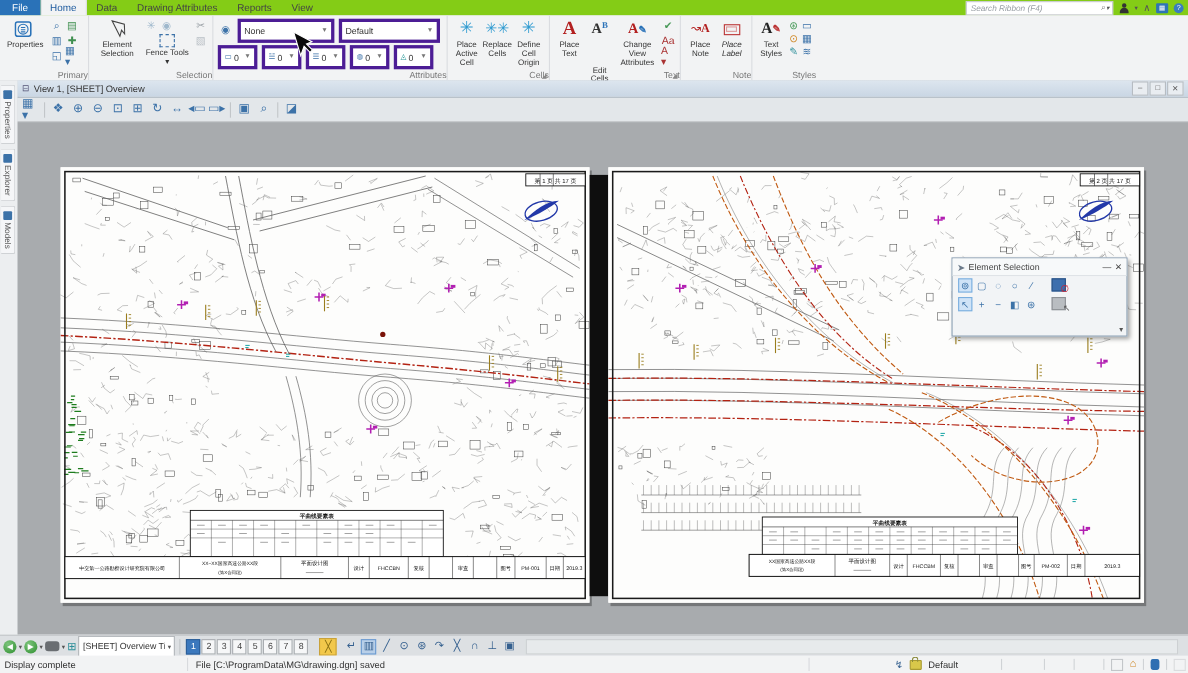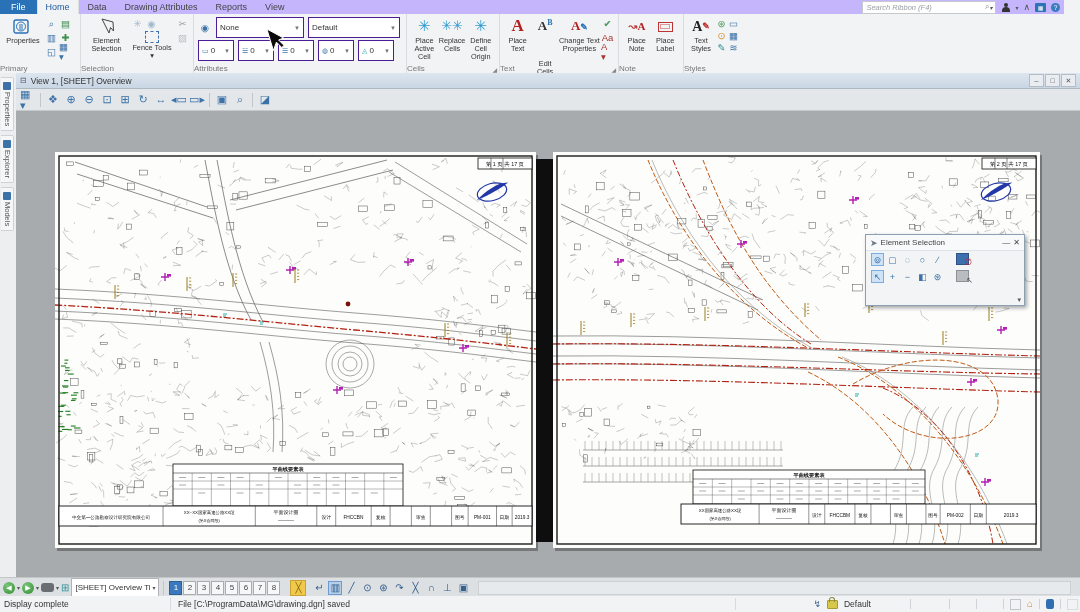--- a/index.html
+++ b/index.html
@@ -1,49 +1,49 @@
 <!DOCTYPE html>
 <html><head>
 <meta charset="utf-8">
 <style>
   html,body{margin:0;padding:0;background:#666;}
   #app{position:relative;width:1080px;height:612px;overflow:hidden;background:#f2f3f4;
        font-family:"Liberation Sans",sans-serif;-webkit-font-smoothing:antialiased;}
   
-  #tabbar{position:absolute;left:0;top:0;right:16px;height:14px;background:#c4b5fd;
+  #tabbar{position:absolute;left:0;top:0;right:0;height:14px;background:#84cc16;
           border-bottom:1px solid #e2e4e6;display:flex;align-items:stretch;font-size:9px;}
   .tab{padding:0 9px;display:flex;align-items:center;color:#444;cursor:default;white-space:nowrap;}
   .tab.file{background:#2a72b8;color:#fff;padding:0 11px;}
   .tab.active{background:#f2f3f4;color:#1d5a9e;box-shadow:inset 1px 0 0 #dcdee0, inset -1px 0 0 #dcdee0;}
   #tabright{margin-left:auto;display:flex;align-items:center;gap:5px;padding-right:4px;}
   .searchbox{width:126px;height:11px;border:1px solid #c6c9cc;background:#fff;font-size:7.5px;
              color:#9aa0a6;font-style:italic;display:flex;align-items:center;padding:0 3px;}
   .searchbox .mag{margin-left:auto;color:#777;font-style:normal;font-size:8px;}
   .tr-ic{font-size:9px;color:#555;line-height:1;}
   .person{width:9px;height:9px;position:relative;}
   .person::before{content:"";position:absolute;left:2.5px;top:0;width:4px;height:4px;border-radius:50%;background:#333;}
   .person::after{content:"";position:absolute;left:0.5px;top:4.5px;width:8px;height:4.5px;border-radius:4px 4px 0 0;background:#333;}
   .sq-blue{width:11px;height:9px;background:#2e74b5;border-radius:1px;color:#fff;font-size:6px;
            display:flex;align-items:center;justify-content:center;}
   .circ-blue{width:9px;height:9px;border-radius:50%;background:#3a7dbf;color:#fff;font-size:6.5px;
              display:flex;align-items:center;justify-content:center;}
   
   #ribbon{position:absolute;top:14px;left:0;right:0;height:59px;background:#f2f3f4;
           border-bottom:1px solid #c9cbce;display:flex;}
   .rgroup{position:relative;border-right:1px solid #dadce0;flex:none;}
-  .glabel{position:absolute;bottom:0;left:0;right:0;text-align:left;font-size:8px;color:#777;}
+  .glabel{position:absolute;bottom:0;left:0;right:0;text-align:right;font-size:8px;color:#777;}
   .launcher{position:absolute;bottom:0;right:2px;font-size:6px;color:#888;}
   .gcontent{display:flex;align-items:flex-start;gap:3px;padding:3px 4px 11px 4px;height:45px;box-sizing:border-box;}
   .bigbtn{display:flex;flex-direction:column;align-items:center;text-align:center;
           font-size:7.3px;line-height:1.08;color:#333;gap:1px;}
   .bicon{height:19px;display:flex;align-items:center;justify-content:center;}
   .sicolgrid{display:grid;grid-template-columns:13px 13px;grid-auto-rows:13px;gap:1px;}
   .sicon{width:13px;height:13px;display:flex;align-items:center;justify-content:center;
          font-size:9.5px;color:#3c72a8;line-height:1;}
-  .combo{display:flex;align-items:center;border:1px solid #4c1d95;background:#fff;height:21px;
+  .combo{display:flex;align-items:center;border:3px solid #4c1d95;background:#fff;height:21px;
          font-size:8px;color:#333;padding:8px 3px;box-sizing:border-box;}
   .combo .car{margin-left:auto;color:#777;font-size:6px;padding-left:3px;}
   .attrow{display:flex;align-items:center;gap:4px;}
   .dashsq{width:12px;height:10px;border:1px dashed #3c72a8;}
   .labeltag{width:13px;height:8px;border:1px solid #b33;position:relative;}
   .labeltag::after{content:"";position:absolute;inset:1.5px;border:0.5px solid #d99;}
   
   #dock{position:absolute;left:0;top:73px;width:16px;bottom:35px;background:#eceef0;border-right:1px solid #d4d6d9;}
   .docktab{writing-mode:vertical-rl;display:flex;align-items:center;gap:2px;font-size:7.5px;color:#555;
            background:#f5f6f8;border:1px solid #cfd2d5;border-left:none;margin:4px 0 0 1px;
@@ -282,41 +282,41 @@
           <div class="bigbtn" style="width: 26px; gap: 24px;">
             <span class="bicon">
               <span style="font-family:'Liberation Serif',serif;font-weight:bold;color:#333;font-size:13px;">A<sup style="color:#2a72b8;font-size:8px;">B</sup></span>
             </span>
             <span>Edit Cells</span>
           </div>
           <div class="bigbtn" style="width: 42px;">
             <span class="bicon">
               <span style="font-family:'Liberation Serif',serif;font-weight:bold;color:#b32020;font-size:13px;">A<span style="color:#2a72b8;font-size:9px;">✎</span></span>
             </span>
-            <span>Change Text Properties</span>
+            <span>Change View Attributes</span>
           </div>
           <div style="display: flex; flex-direction: column; gap: 1px;">
             <span class="sicon" style="color: rgb(74, 154, 90);">✔</span>
             <span class="sicon" style="color: rgb(170, 51, 51);">Aa</span>
             <span class="sicon" style="color: rgb(170, 51, 51);">A ▾</span>
           </div>
         </div>
       <div class="glabel">Text</div>
       <div class="launcher">◢</div>
     </div>
 
     <div class="rgroup" style="width:64px">
       <div class="gcontent" id="notes-buttons" style="gap:1px;">
           <div class="bigbtn" style="width: 28px;">
             <span class="bicon">
               <span style="color:#b32020;font-size:11px;">↝<b style="font-family:'Liberation Serif',serif;">A</b></span>
             </span>
             <span>Place Note</span>
           </div>
-          <div class="bigbtn" style="width: 28px;">
+          <div class="bigbtn" style="width: 28px; font-style: italic;">
             <span class="bicon">
               <span class="labeltag"></span>
             </span>
             <span>Place Label</span>
           </div>
         </div>
       <div class="glabel">Note</div>
     </div>
 
     <div class="rgroup" style="width:58px;border-right:none;">

